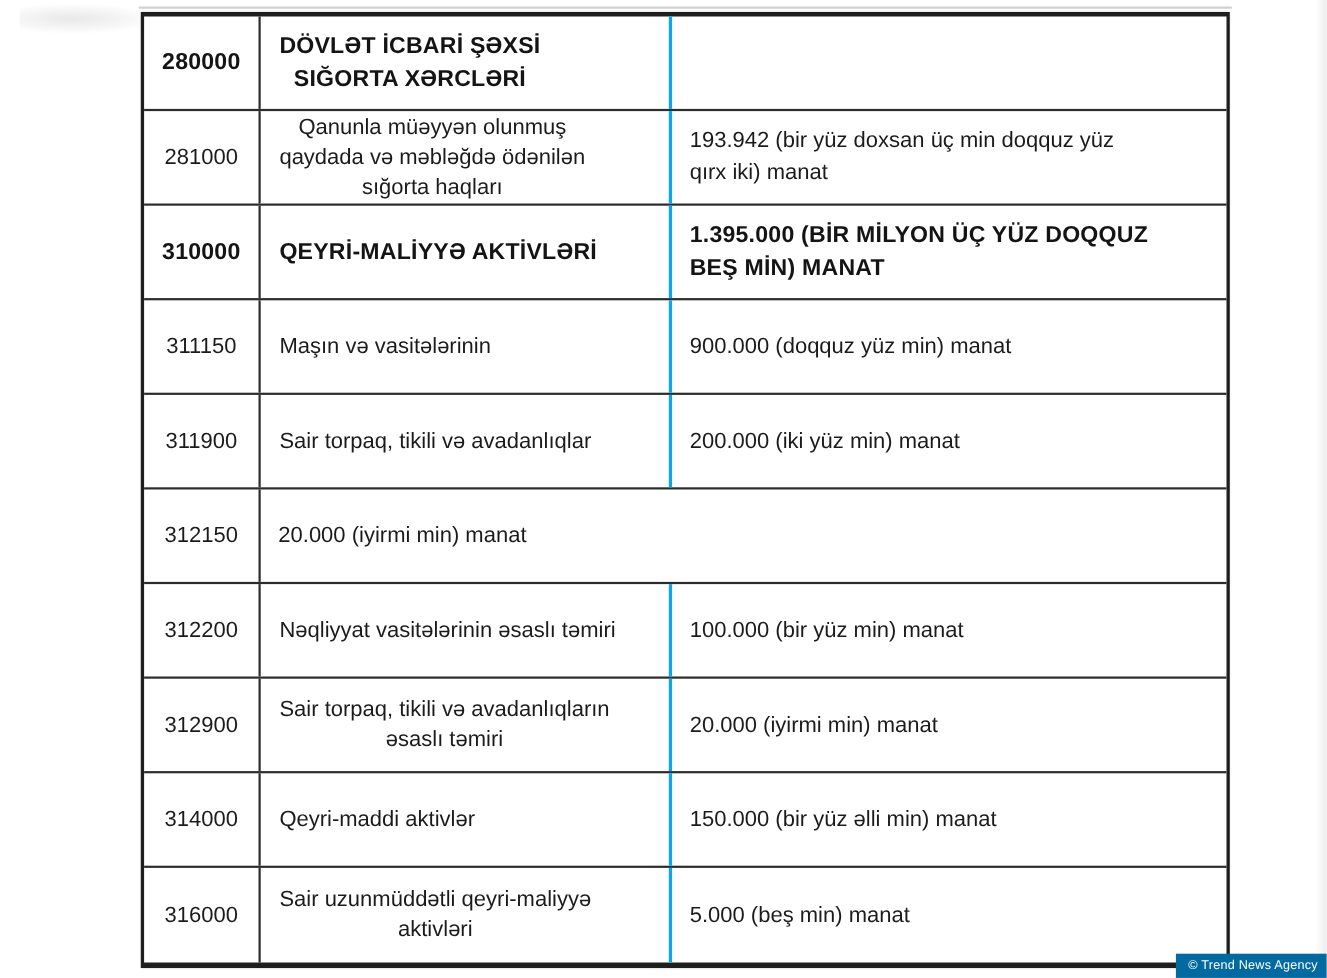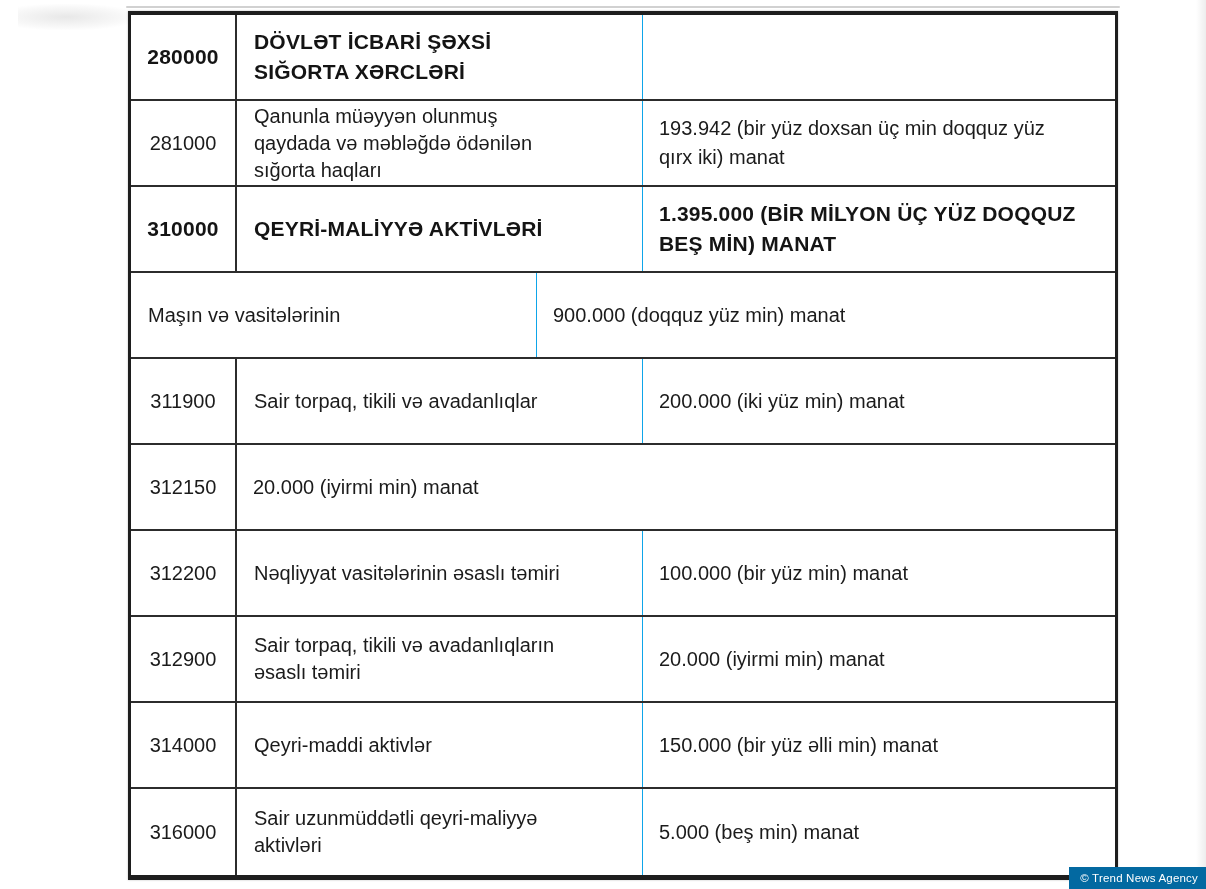--- a/index.html
+++ b/index.html
@@ -77,24 +77,25 @@
     white-space: pre-line;
   }
   .cell-code {
     width: 106px;
     justify-content: center;
     text-align: left;
     border-right: 2px solid #2c2c2c;
     flex: none;
   }
   .cell-desc {
-    width: 406px;
+    width: 374px;
     padding: 0 12px 0 17px;
-    border-right: 1px solid #0ea5e9;
+    border-right: 3px solid #0ea5e9;
     flex: none;
+    text-align: center;
   }
   .cell-amount {
     flex: 1;
     padding: 0 6px 0 16px;
     line-height: 29px;
   }
   .t-row.hdr .cell {
     font-weight: bold;
     font-size: 21px;
     line-height: 30px;
@@ -140,20 +141,21 @@
   </div>
 
   <div class="t-row hdr">
     <div class="cell cell-code">310000</div>
     <div class="cell cell-desc">QEYRİ-MALİYYƏ AKTİVLƏRİ</div>
     <div class="cell cell-amount">1.395.000 (BİR MİLYON ÜÇ YÜZ DOQQUZ
 BEŞ MİN) MANAT</div>
   </div>
 
   <div class="t-row">
+    <div class="cell cell-code">311150</div>
     <div class="cell cell-desc">Maşın və vasitələrinin</div>
     <div class="cell cell-amount">900.000 (doqquz yüz min) manat</div>
   </div>
 
   <div class="t-row">
     <div class="cell cell-code">311900</div>
     <div class="cell cell-desc">Sair torpaq, tikili və avadanlıqlar</div>
     <div class="cell cell-amount">200.000 (iki yüz min) manat</div>
   </div>
 

